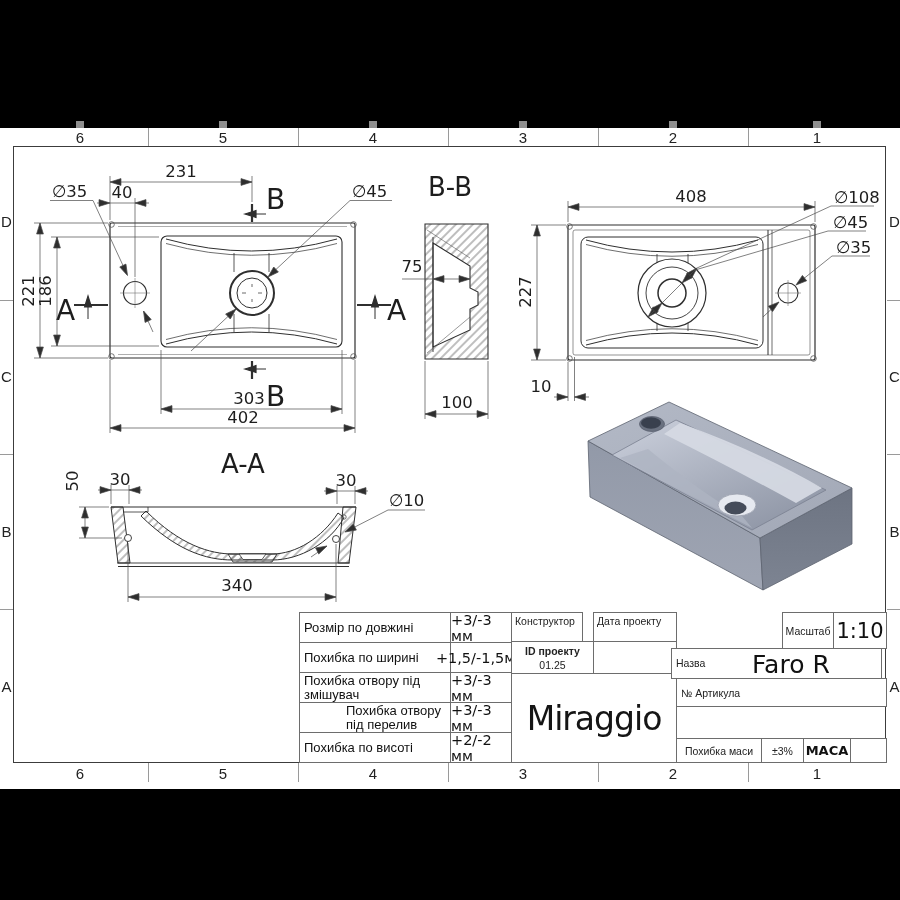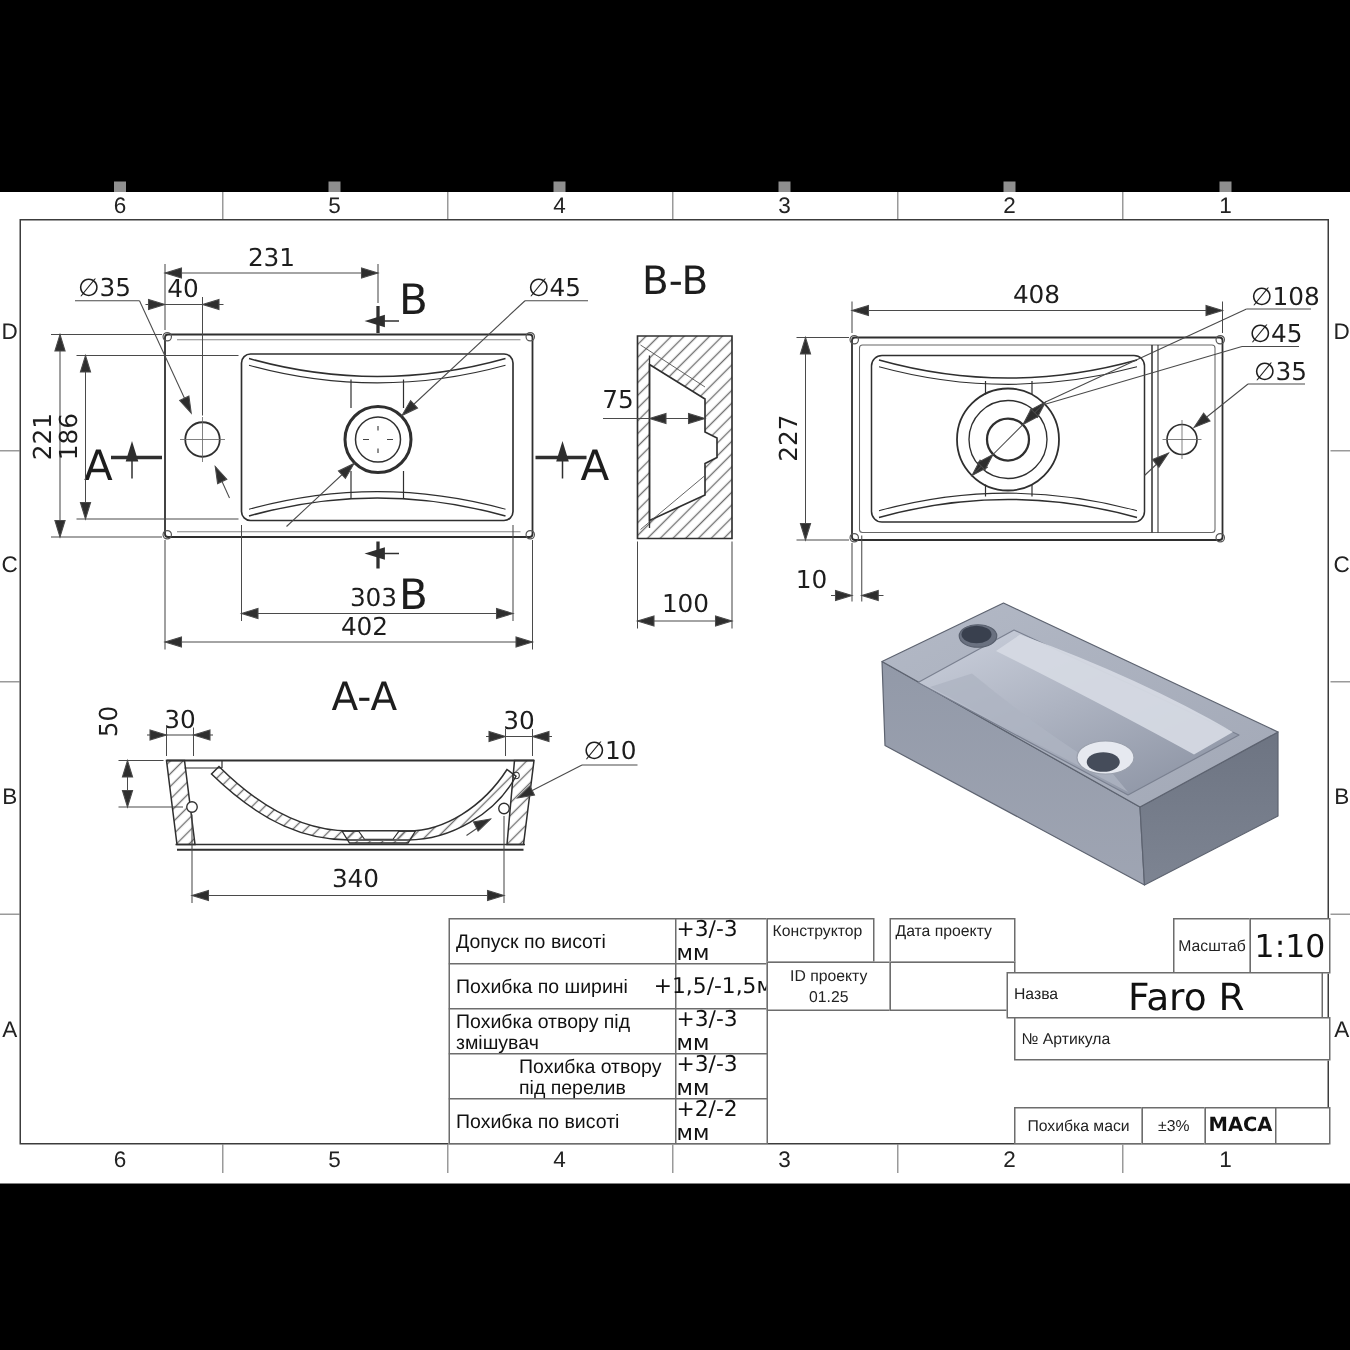--- a/index.html
+++ b/index.html
@@ -375,39 +375,40 @@
         <g>
           <ellipse cx="652" cy="424" rx="12.5" ry="7.5" fill="#6a7180" stroke="#59606e"></ellipse>
           <ellipse cx="651" cy="423" rx="10" ry="5.8" fill="#39404e" stroke="none"></ellipse>
         </g>
       </g>
     </svg>
 
     <div class="tb">
 
       <div>
-        <div class="cell tol-label" style="left:0;top:0;width:152px;height:31px;">Допуск по висоті</div>
+        <div class="cell tol-label" style="left:0;top:0;width:152px;height:31px;">Розмір по довжині</div>
         <div class="cell tol-value" style="left:151px;top:0;width:62px;height:31px;">+3/-3 мм</div>
         <div class="cell tol-label" style="left:0;top:30px;width:152px;height:31px;">Похибка по ширині</div>
         <div class="cell tol-value" style="left:151px;top:30px;width:62px;height:31px;">+1,5/-1,5мм</div>
         <div class="cell tol-label" style="left:0;top:60px;width:152px;height:31px;">Похибка отвору під змішувач</div>
         <div class="cell tol-value" style="left:151px;top:60px;width:62px;height:31px;">+3/-3 мм</div>
         <div class="cell tol-label" style="left:0;top:90px;width:152px;height:31px;padding-left:46px;">Похибка отвору під перелив</div>
         <div class="cell tol-value" style="left:151px;top:90px;width:62px;height:31px;">+3/-3 мм</div>
         <div class="cell tol-label" style="left:0;top:120px;width:156px;height:31px;">Похибка по висоті</div>
         <div class="cell tol-value" style="left:151px;top:120px;width:62px;height:31px;">+2/-2 мм</div>
       </div>
 
       <div class="cell tiny" style="left:212px;top:0;width:72px;height:30px;">Конструктор</div>
       <div class="cell tiny" style="left:294px;top:0;width:84px;height:30px;">Дата проекту</div>
       <div class="cell" style="left:212px;top:29px;width:83px;height:33px;">
-        <div class="tiny" style="text-align:center;padding-top:3px;">ID проекту</div>
+        <div class="tiny" style="text-align:center;padding-top:3px;font-weight:bold;">ID проекту</div>
         <div class="tiny" style="text-align:center;padding-top:0;">01.25</div>
       </div>
       <div class="cell" style="left:294px;top:29px;width:84px;height:33px;"></div>
+      <div class="cell logo" style="left:212px;top:61px;width:166px;height:90px;">Miraggio</div>
 
       <div class="cell tiny" style="left:483px;top:0;width:52px;height:37px;display:flex;align-items:center;justify-content:center;">Масштаб</div>
       <div class="cell val-big" style="left:534px;top:0;width:54px;height:37px;display:flex;align-items:center;justify-content:center;font-size:21px;">1:10</div>
       <div class="cell" style="left:372px;top:36px;width:211px;height:31px;">
         <div class="tiny" style="position:absolute;left:1px;top:6px;">Назва</div>
         <div class="val-big" style="position:absolute;left:80px;top:1px;font-size:25px;">Faro R</div>
       </div>
       <div class="cell" style="left:377px;top:66px;width:211px;height:29px;">
         <div class="tiny" style="position:absolute;left:1px;top:6px;">№ Артикула</div>
       </div>

